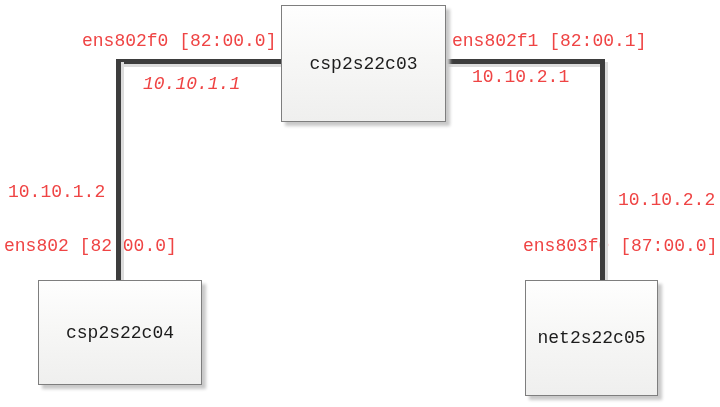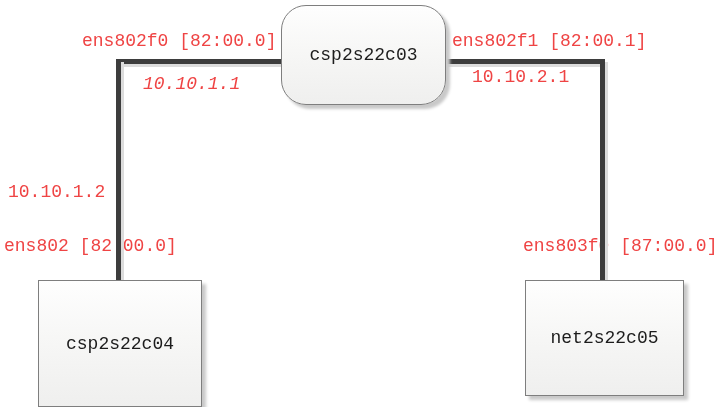--- a/index.html
+++ b/index.html
@@ -52,33 +52,34 @@
 
 <div class="canvas">
 
   <div class="iface-label" style="left:82px;  top:31px;">ens802f0 [82:00.0]</div>
   <div class="iface-label" style="left:143px; top:74px;font-style:italic;">10.10.1.1</div>
   <div class="iface-label" style="left:8px;   top:182px;">10.10.1.2</div>
   <div class="iface-label" style="left:4px;   top:236px;">ens802 [82:00.0]</div>
 
   <div class="iface-label" style="left:452px; top:31px;">ens802f1 [82:00.1]</div>
   <div class="iface-label" style="left:472px; top:67px;">10.10.2.1</div>
+  <div class="iface-label" style="left:618px; top:190px;">10.10.2.2</div>
   <div class="iface-label" style="left:523px; top:236px;">ens803f0 [87:00.0]</div>
 
   <div class="edge" style="left:116px; top:59px; width:166px; height:5px;"></div>
   <div class="edge" style="left:116px; top:59px; width:5px; height:222px;"></div>
 
   <div class="edge" style="left:445px; top:59px; width:160px; height:5px;"></div>
   <div class="edge" style="left:600px; top:59px; width:5px; height:222px;"></div>
 
-  <div class="node" style="left:281px; top:5px; width:165px; height:100px;border-radius:25px;">
+  <div class="node" style="left:281px; top:5px; width:165px; height:117px;">
     <span class="node-label">csp2s22c03</span>
   </div>
 
-  <div class="node" style="left:38px; top:280px; width:164px; height:127px;">
+  <div class="node" style="left:38px; top:280px; width:164px; height:105px;">
     <span class="node-label">csp2s22c04</span>
   </div>
 
-  <div class="node" style="left:525px; top:280px; width:159px; height:116px;">
+  <div class="node" style="left:525px; top:280px; width:133px; height:116px;">
     <span class="node-label">net2s22c05</span>
   </div>
 
 </div>
 
 </body></html>

